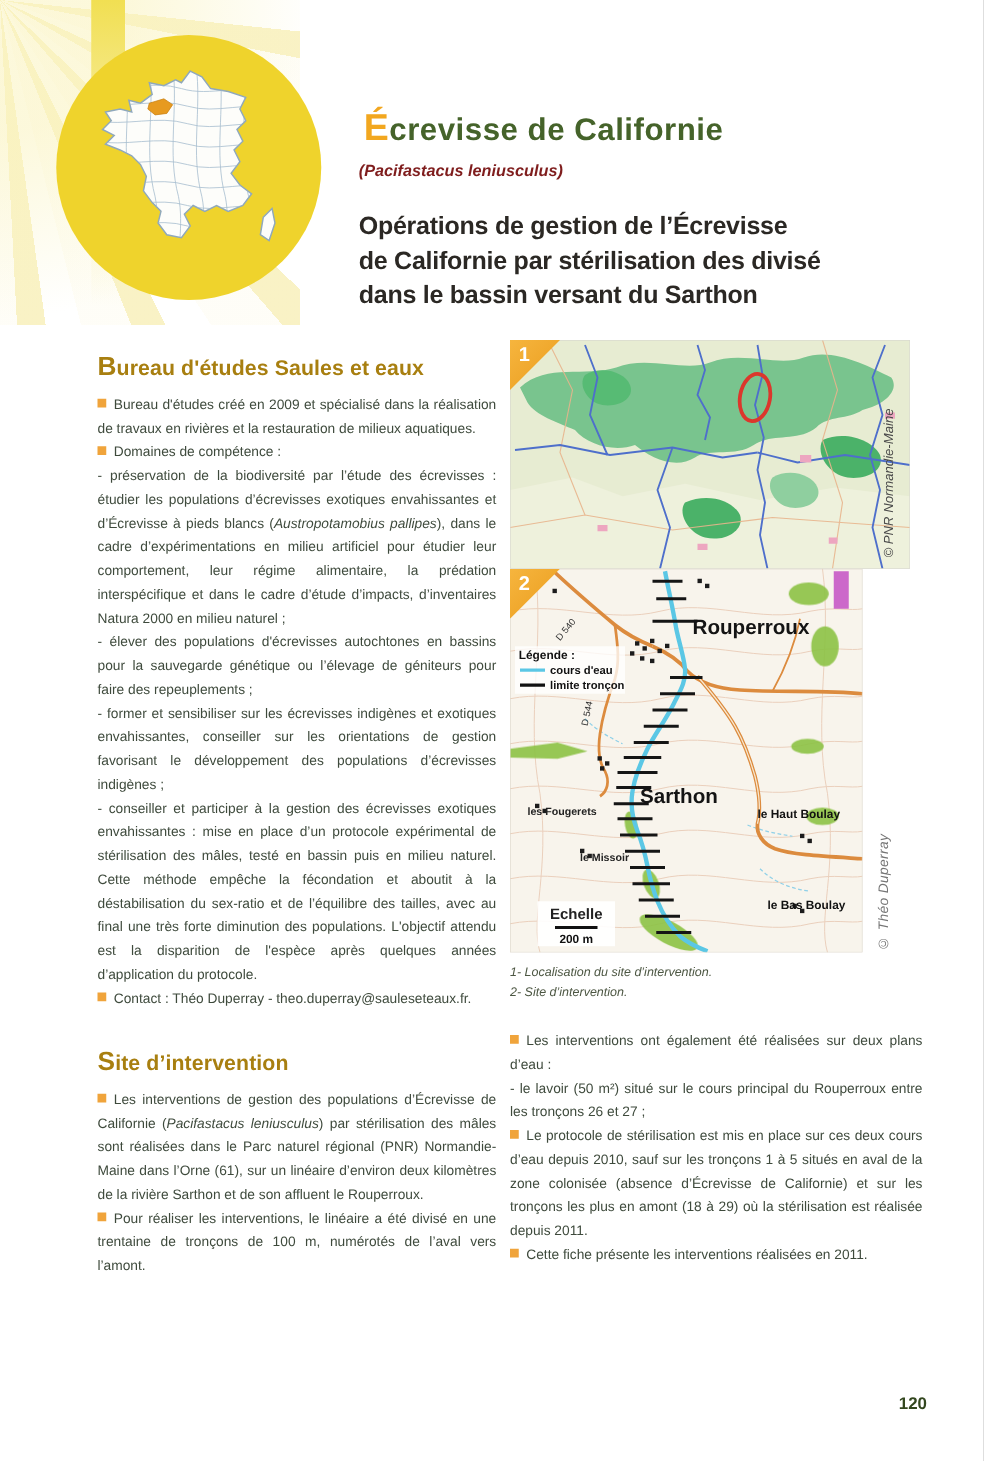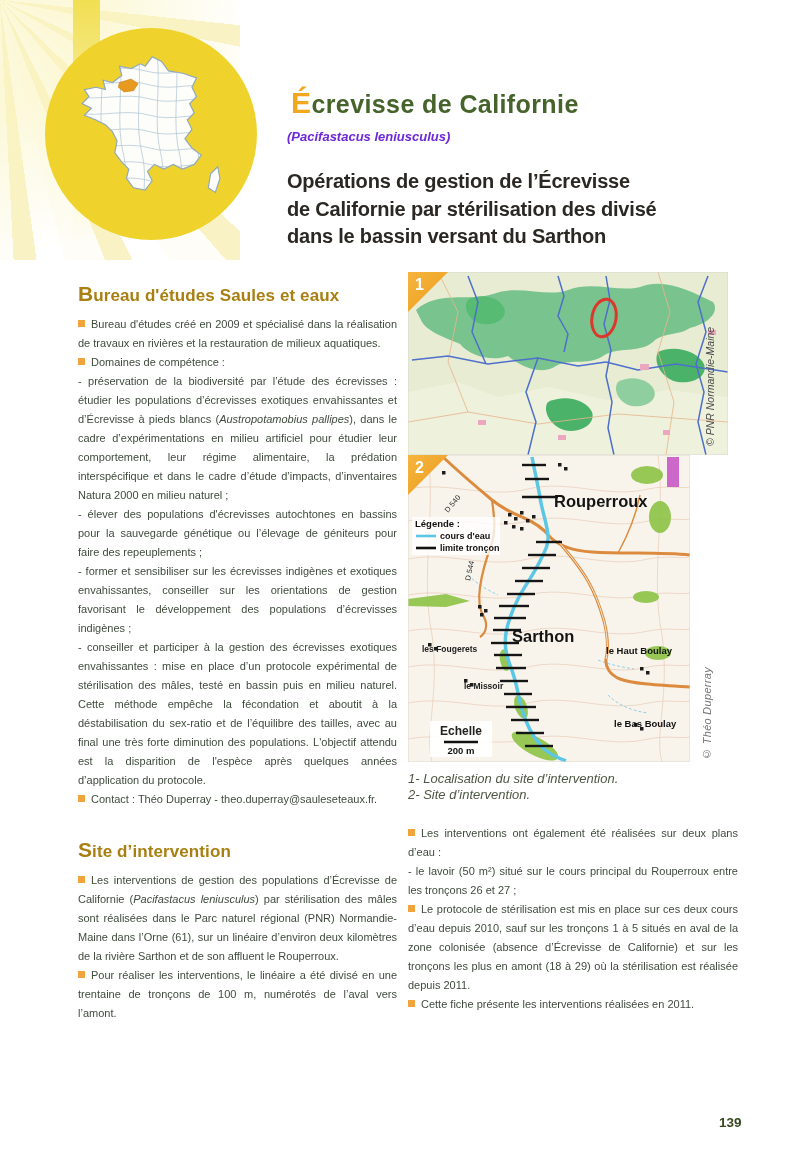--- a/index.html
+++ b/index.html
@@ -13,21 +13,21 @@
       repeating-conic-gradient(from 90deg at 0 0, rgba(244,232,150,0) 0 6deg, rgba(243,229,140,.5) 6deg 11deg, rgba(252,247,220,.22) 11deg 19deg);}
   .stripe{position:absolute;left:73px;top:0;width:27px;height:245px;
     background:linear-gradient(180deg,#f1df52 0%,#f6ea8e 35%,rgba(250,243,196,.55) 68%,rgba(255,255,255,0) 100%);}
 
   .circle{position:absolute;left:45px;top:28px;width:212px;height:212px;border-radius:50%;
     background:#efd32c;display:flex;align-items:center;justify-content:center;}
 
   .titleblock{position:absolute;left:287px;top:84px;width:475px;}
   .h-title{margin:4px;font-size:25px;letter-spacing:.4px;color:#45632a;font-weight:700;line-height:30px;}
   .t-init{color:#f2a71f;font-size:30px;}
-  .latin{margin-top:10px;font-style:italic;font-weight:700;color:#6d28d9;font-size:13px;}
+  .latin{margin-top:10px;font-style:italic;font-weight:700;color:#7f1d1d;font-size:13px;}
   .main-heading{margin:24px 0 4px;font-size:20px;line-height:27.5px;color:#2b2824;font-weight:700;letter-spacing:-0.2px;}
 
   .col-left{position:absolute;left:78px;top:270px;width:319px;}
   .col-right{position:absolute;left:408px;top:272px;width:340px;}
   .sec-title{margin:12px 0 9px;font-size:17px;font-weight:700;color:#a87f10;letter-spacing:.1px;}
   .sec-title::first-letter{font-size:21px;}
   .section2{margin-top:29px;}
   .para{margin:0;font-size:11px;line-height:19px;text-align:justify;color:#3e4a3c;}
   .it{font-style:italic;}
   .sq{display:inline-block;width:7px;height:7px;background:#f0a43b;margin-right:6px;position:relative;top:-1px;}
@@ -35,21 +35,21 @@
   .fig{position:relative;}
   .fig1{width:320px;height:183px;}
   .fig2{width:320px;height:307px;margin-top:4px;}
   .mapsvg{display:block;}
   .mapsvg text{font-family:"Liberation Sans",sans-serif;}
   .badge{position:absolute;left:0;top:0;width:40px;height:40px;clip-path:polygon(0 0,100% 0,0 100%);
     background:linear-gradient(135deg,#f6b53e,#ea9c1d);color:#fff;font-weight:700;font-size:16px;}
   .badge span{position:absolute;left:7px;top:4px;}
   .credit-v{position:absolute;left:293px;bottom:2px;writing-mode:vertical-rl;transform:rotate(180deg);
     font-style:italic;font-size:11px;color:#757575;letter-spacing:.3px;white-space:nowrap;}
-  .captions{margin-top:9px;font-style:italic;font-size:13px;line-height:16px;color:#4d5743;}
+  .captions{margin-top:9px;font-style:italic;font-size:10px;line-height:16px;color:#4d5743;}
   .rc-paras{margin-top:21px;width:330px;}
 
   .page-number{position:absolute;left:719px;top:1115px;font-size:13.5px;font-weight:700;color:#33471f;}
 </style>
 </head>
 <body>
 
 <div class="page">
 
   <div class="sunburst"></div>
@@ -274,14 +274,14 @@
     </div>
 
     <div class="rc-paras">
       <p class="para"><span class="sq"></span><span>Les interventions ont également été réalisées sur deux plans d’eau :</span></p>
       <p class="para"><span>- le lavoir (50 m²) situé sur le cours principal du Rouperroux entre les tronçons 26 et 27 ;</span></p>
       <p class="para"><span class="sq"></span><span>Le protocole de stérilisation est mis en place sur ces deux cours d’eau depuis 2010, sauf sur les tronçons 1 à 5 situés en aval de la zone colonisée (absence d’Écrevisse de Californie) et sur les tronçons les plus en amont (18 à 29) où la stérilisation est réalisée depuis 2011.</span></p>
       <p class="para"><span class="sq"></span><span>Cette fiche présente les interventions réalisées en 2011.</span></p>
     </div>
   </section>
 
-  <div class="page-number">139</div>
+  <div class="page-number">120</div>
 </div>
 
 </body></html>

